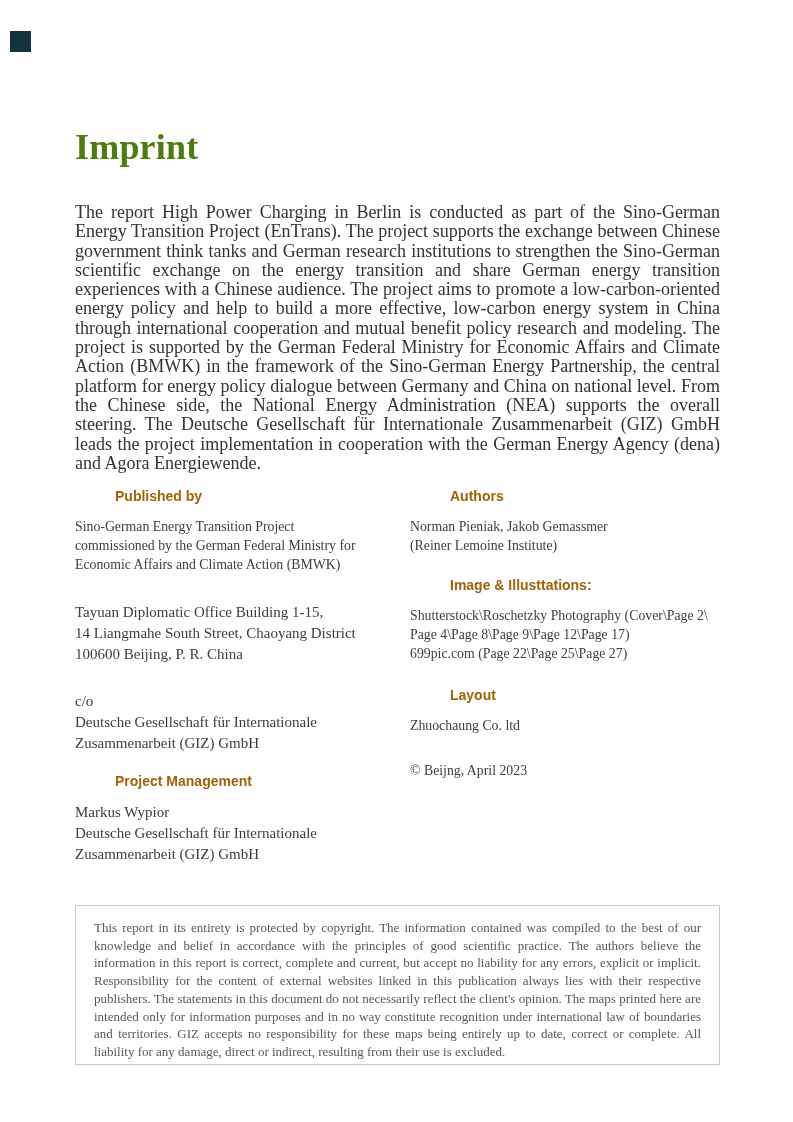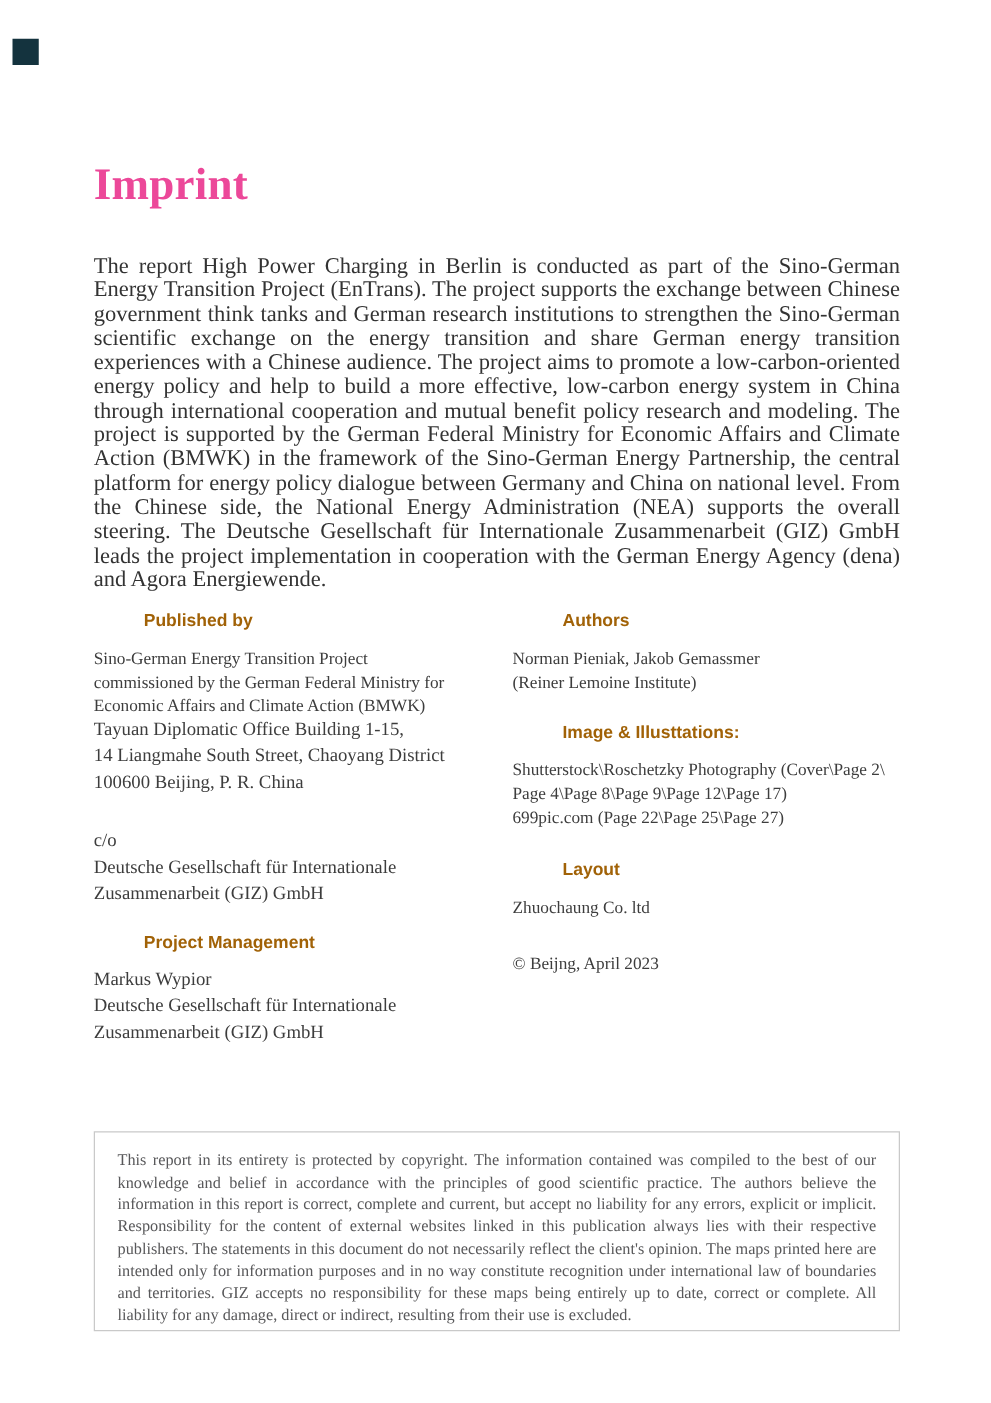--- a/index.html
+++ b/index.html
@@ -13,21 +13,21 @@
   }
   .corner-square {
     position:absolute; left:10px; top:31px;
     width:21px; height:21px;
     background:#14333e;
   }
   .title {
     position:absolute; left:75px; top:126px;
     font-family:"Liberation Serif", serif;
     font-size:36px; font-weight:bold;
-    color:#ec4899;
+    color:#4d7c0f;
     letter-spacing:0.2px;
   }
   .intro {
     position:absolute; left:75px; top:203px; width:645px;
     font-size:18px; line-height:19.3px;
     color:#333333;
     text-align:justify;
   }
   .col { position:absolute; top:488px; }
   .col.left  { left:75px;  width:322px; }
@@ -37,21 +37,21 @@
     font-size:14px; font-weight:bold;
     color:#a16207;
     margin-bottom:13px;
     margin-left:40px;
   }
   .line {
     color:#3d3d3d;
   }
   .line.sm { font-size:13.8px; line-height:19px; }
   .line.lg { font-size:15px;   line-height:21px; }
-  .gap-address { }
+  .gap-address { margin-top:28px; }
   .gap-co      { margin-top:26px; }
   .gap-pm      { margin-top:19px; }
   .gap-img     { margin-top:22px; }
   .gap-layout  { margin-top:24px; }
   .gap-copy    { margin-top:26px; }
   .disclaimer-box {
     position:absolute; left:75px; top:905px; width:645px; height:160px;
     border:1px solid #c9c9c9;
     padding:13px 18px 12px 18px;
     background:#ffffff;

